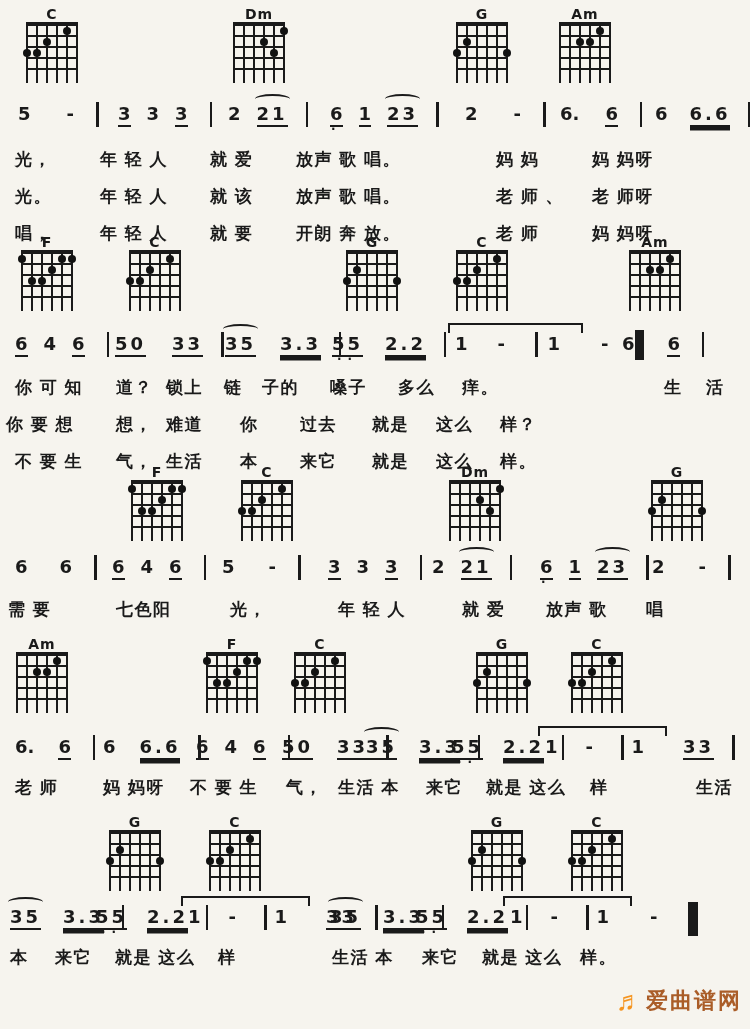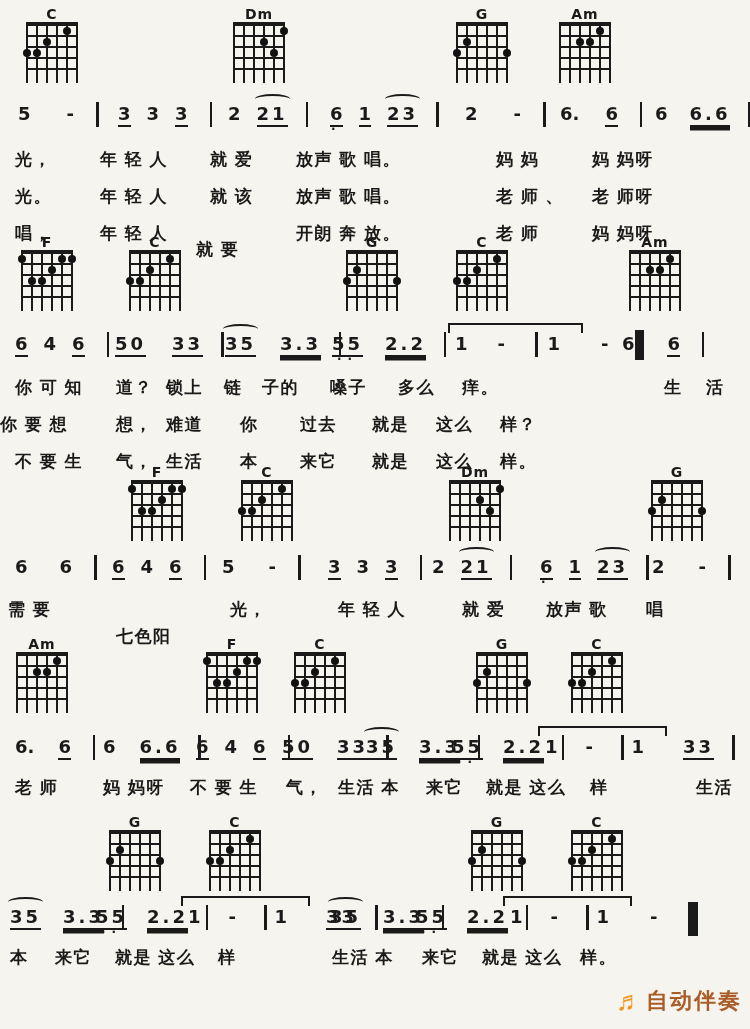--- a/index.html
+++ b/index.html
@@ -501,60 +501,60 @@
         <span class="lyric-item" style="left: 15px;">光。</span>
         <span class="lyric-item" style="left: 100px;">年 轻 人</span>
         <span class="lyric-item" style="left: 210px;">就 该</span>
         <span class="lyric-item" style="left: 296px;">放声 歌 唱。</span>
         <span class="lyric-item" style="left: 496px;">老 师 、</span>
         <span class="lyric-item" style="left: 592px;">老 师呀</span>
       </div>
       <div class="lyric-line" style="top: 222px;">
         <span class="lyric-item" style="left: 15px;">唱，</span>
         <span class="lyric-item" style="left: 100px;">年 轻 人</span>
-        <span class="lyric-item" style="left: 196px; margin-top: 16px;">就 要</span>
+        <span class="lyric-item" style="left: 210px;">就 要</span>
         <span class="lyric-item" style="left: 296px;">开朗 奔 放。</span>
         <span class="lyric-item" style="left: 496px;">老 师</span>
         <span class="lyric-item" style="left: 592px;">妈 妈呀</span>
       </div>
       <div class="lyric-line" style="top: 376px;">
         <span class="lyric-item" style="left: 15px;">你 可 知</span>
         <span class="lyric-item" style="left: 116px;">道？</span>
         <span class="lyric-item" style="left: 166px;">锁上</span>
         <span class="lyric-item" style="left: 224px;">链</span>
         <span class="lyric-item" style="left: 262px;">子的</span>
         <span class="lyric-item" style="left: 330px;">嗓子</span>
         <span class="lyric-item" style="left: 398px;">多么</span>
         <span class="lyric-item" style="left: 462px;">痒。</span>
         <span class="lyric-item" style="left: 664px;">生</span>
         <span class="lyric-item" style="left: 706px;">活</span>
       </div>
       <div class="lyric-line" style="top: 413px;">
-        <span class="lyric-item" style="left: 0;">你 要 想</span>
+        <span class="lyric-item" style="left: 6px;">你 要 想</span>
         <span class="lyric-item" style="left: 116px;">想，</span>
         <span class="lyric-item" style="left: 166px;">难道</span>
         <span class="lyric-item" style="left: 240px;">你</span>
         <span class="lyric-item" style="left: 300px;">过去</span>
         <span class="lyric-item" style="left: 372px;">就是</span>
         <span class="lyric-item" style="left: 436px;">这么</span>
         <span class="lyric-item" style="left: 500px;">样？</span>
       </div>
       <div class="lyric-line" style="top: 450px;">
         <span class="lyric-item" style="left: 15px;">不 要 生</span>
         <span class="lyric-item" style="left: 116px;">气，</span>
         <span class="lyric-item" style="left: 166px;">生活</span>
         <span class="lyric-item" style="left: 240px;">本</span>
         <span class="lyric-item" style="left: 300px;">来它</span>
         <span class="lyric-item" style="left: 372px;">就是</span>
         <span class="lyric-item" style="left: 436px;">这么</span>
         <span class="lyric-item" style="left: 500px;">样。</span>
       </div>
       <div class="lyric-line" style="top: 598px;">
         <span class="lyric-item" style="left: 8px;">需 要</span>
-        <span class="lyric-item" style="left: 116px; margin-top: 27px;">七色阳</span>
+        <span class="lyric-item" style="left: 116px;">七色阳</span>
         <span class="lyric-item" style="left: 230px;">光，</span>
         <span class="lyric-item" style="left: 338px;">年 轻 人</span>
         <span class="lyric-item" style="left: 462px;">就 爱</span>
         <span class="lyric-item" style="left: 546px;">放声 歌</span>
         <span class="lyric-item" style="left: 646px;">唱</span>
       </div>
       <div class="lyric-line" style="top: 776px;">
         <span class="lyric-item" style="left: 15px;">老 师</span>
         <span class="lyric-item" style="left: 103px;">妈 妈呀</span>
         <span class="lyric-item" style="left: 190px;">不 要 生</span>
@@ -571,15 +571,15 @@
         <span class="lyric-item" style="left: 115px;">就是 这么</span>
         <span class="lyric-item" style="left: 218px;">样</span>
         <span class="lyric-item" style="left: 332px;">生活 本</span>
         <span class="lyric-item" style="left: 422px;">来它</span>
         <span class="lyric-item" style="left: 482px;">就是 这么</span>
         <span class="lyric-item" style="left: 580px;">样。</span>
       </div>
     </div>
   <div class="logo">
     <span class="logo-icon">♬</span>
-    <span class="logo-text">自动伴奏</span>
+    <span class="logo-text">爱曲谱网</span>
   </div>
 </div>
 
 </body></html>

